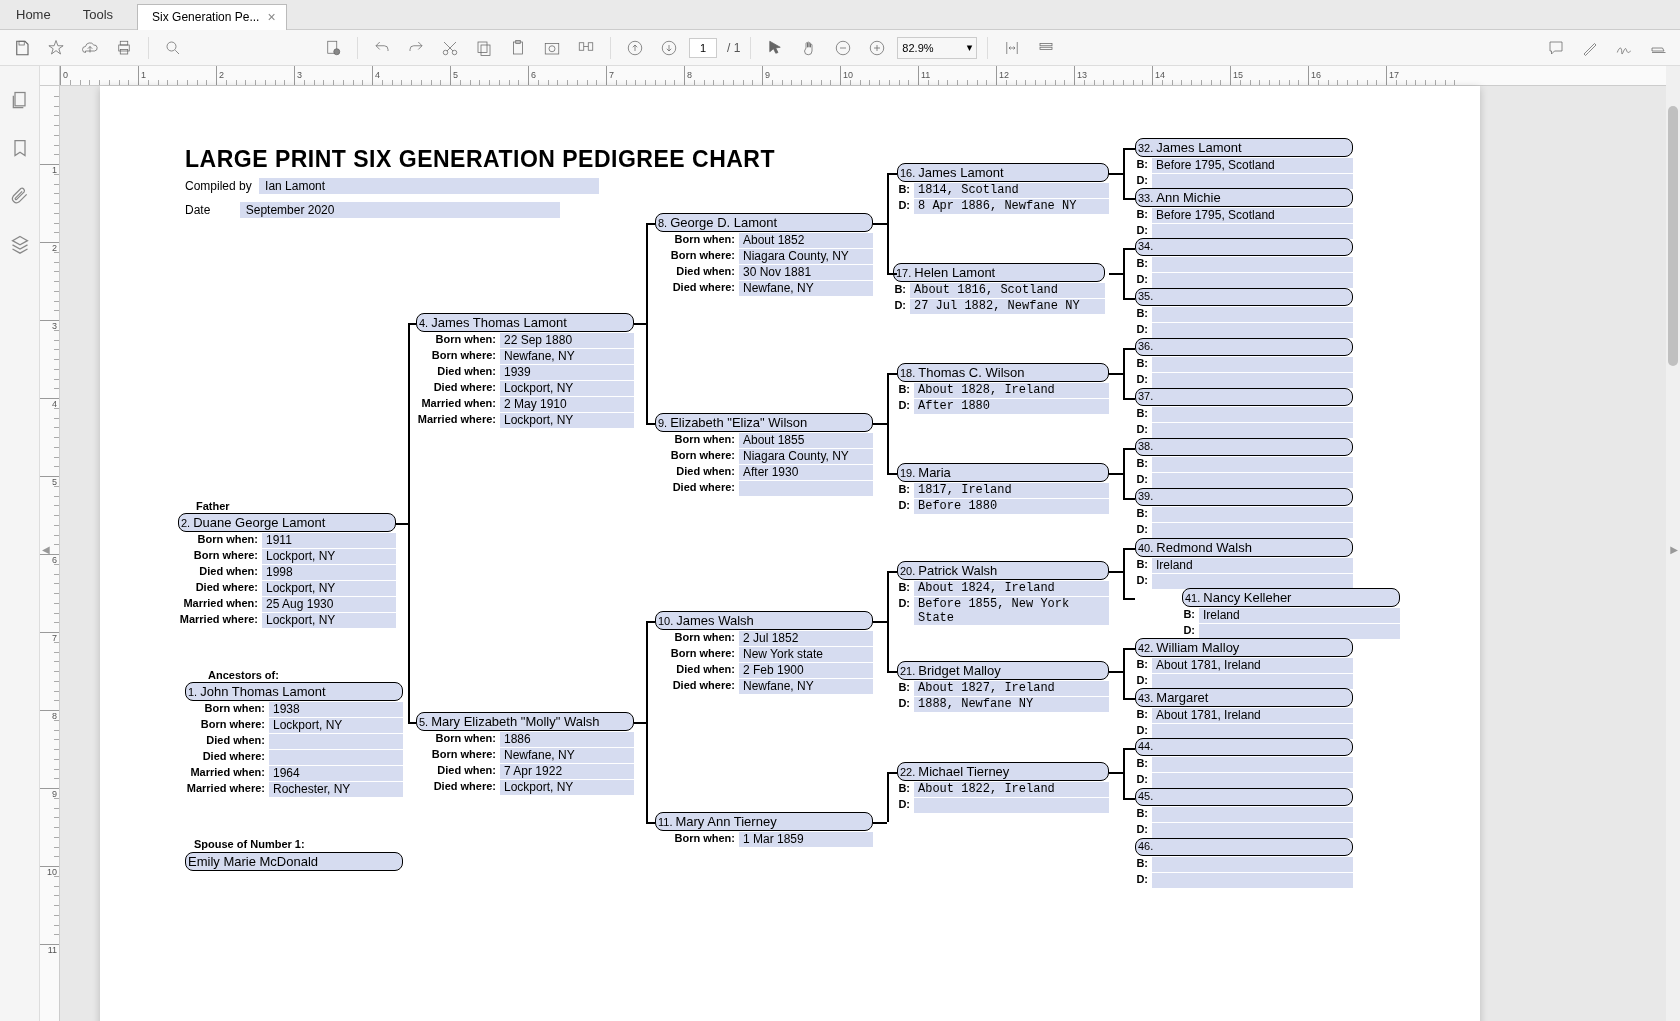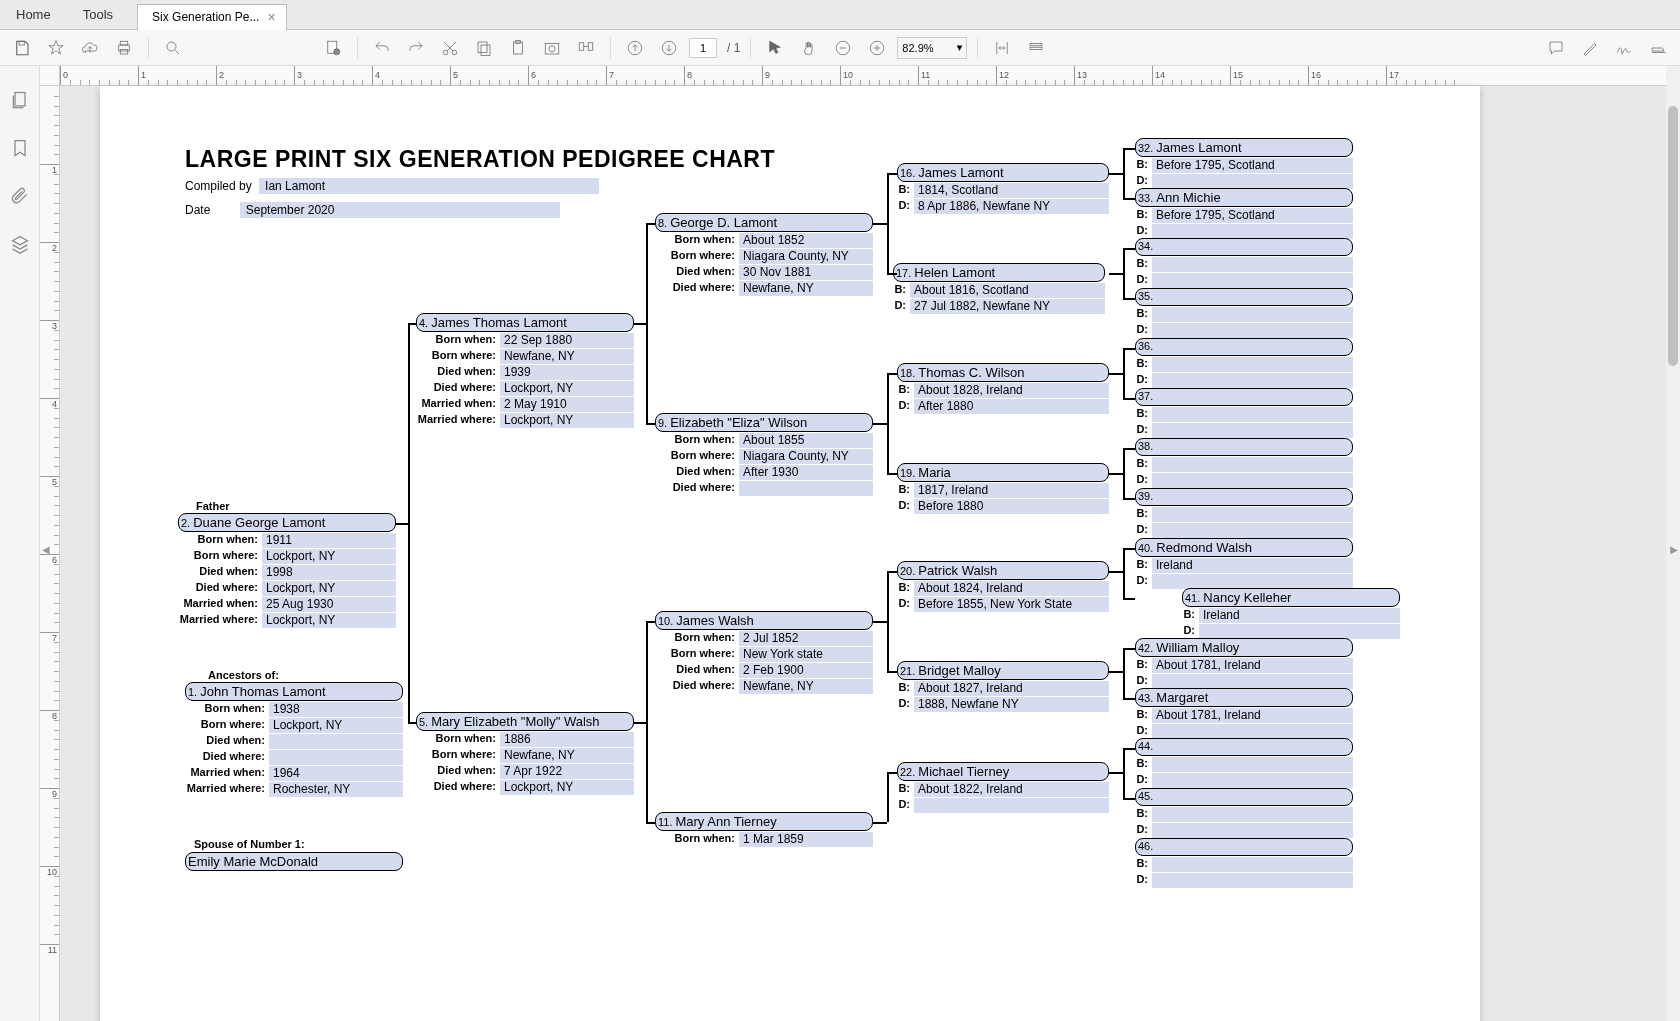--- a/index.html
+++ b/index.html
@@ -12,21 +12,21 @@
 .menubar .tab .closex { margin-left: 8px; color: #888; cursor: pointer; font-size: 14px; }
 
 
 .toolbar { height: 36px; background: #f7f7f7; border-bottom: 1px solid #ddd; display: flex; align-items: center; padding: 0 8px; gap: 6px; }
 .toolbar .tbtn { width: 28px; height: 28px; display: flex; align-items: center; justify-content: center; color: #666; cursor: pointer; border-radius: 3px; }
 .toolbar .tbtn svg { width: 18px; height: 18px; fill: #666; stroke: #666; }
 .toolbar .sep { width: 1px; height: 22px; background: #ddd; margin: 0 4px; }
 .toolbar .spacer { flex: 0 0 120px; }
 .toolbar .pagein { width: 28px; height: 20px; border: 1px solid #ccc; font-size: 11px; text-align: center; }
 .toolbar .pagetotal { font-size: 12px; color: #555; margin-left: 4px; }
-.toolbar .zoomsel { width: 70px; height: 22px; border: 1px solid #ccc; font-size: 11px; padding-left: 4px; display: flex; align-items: center; justify-content: space-between; padding-right: 4px; }
+.toolbar .zoomsel { width: 80px; height: 22px; border: 1px solid #ccc; font-size: 11px; padding-left: 4px; display: flex; align-items: center; justify-content: space-between; padding-right: 4px; }
 .toolbar .flex1 { flex: 1; }
 
 
 .sidebar { position: absolute; left: 0; top: 66px; width: 40px; height: calc(100% - 66px); background: #f5f5f5; border-right: 1px solid #ddd; display: flex; flex-direction: column; align-items: center; padding-top: 20px; gap: 20px; }
 .sidebar .sbtn { width: 28px; height: 28px; display: flex; align-items: center; justify-content: center; color: #888; cursor: pointer; }
 .sidebar .sbtn svg { width: 20px; height: 20px; fill: none; stroke: #888; stroke-width: 1.5; }
 
 
 .viewport { position: absolute; left: 40px; top: 66px; right: 0; bottom: 0; background: #e8e8e8; overflow: hidden; }
 
@@ -55,21 +55,21 @@
 .person { position: absolute; }
 .person .head { background: #d6dcf0; border: 1.5px solid #000; border-radius: 8px; padding: 1px 4px 1px 2px; font-size: 13px; display: flex; align-items: baseline; min-height: 18px; }
 .person .head .num { font-size: 11px; margin-right: 3px; }
 .person .detail { font-size: 12px; display: flex; margin-top: 1px; }
 .person .detail .dlbl { font-weight: bold; font-size: 11px; width: 80px; text-align: right; margin-right: 4px; }
 .person .detail .dlbl.short { width: 13px; }
 .person .detail .dval { background: #d6dcf0; padding: 0 4px; flex: 1; min-height: 15px; }
 .person.g2 .head, .person.g1 .head, .person.g0 .head, .person.g3 .head { width: 218px; }
 .person.g2 .detail .dval, .person.g1 .detail .dval, .person.g0 .detail .dval, .person.g3 .detail .dval { width: 134px; flex: none; }
 .person.g4 .head { width: 212px; }
-.person.g4 .detail .dval { width: 195px; flex: none; }
+.person.g4 .detail .dval { width: 195px; flex: none; font-family: Liberation Mono, monospace; }
 .person.g5 .head { width: 218px; }
 .person.g5 .detail .dlbl.short { width: 13px; }
 .person.g5 .detail .dval { width: 201px; flex: none; }
 .sectionlbl { position: absolute; font-size: 11px; font-weight: bold; }
 
 
 .hline { position: absolute; height: 1.5px; background: #000; }
 .vline { position: absolute; width: 1.5px; background: #000; }
 
 

